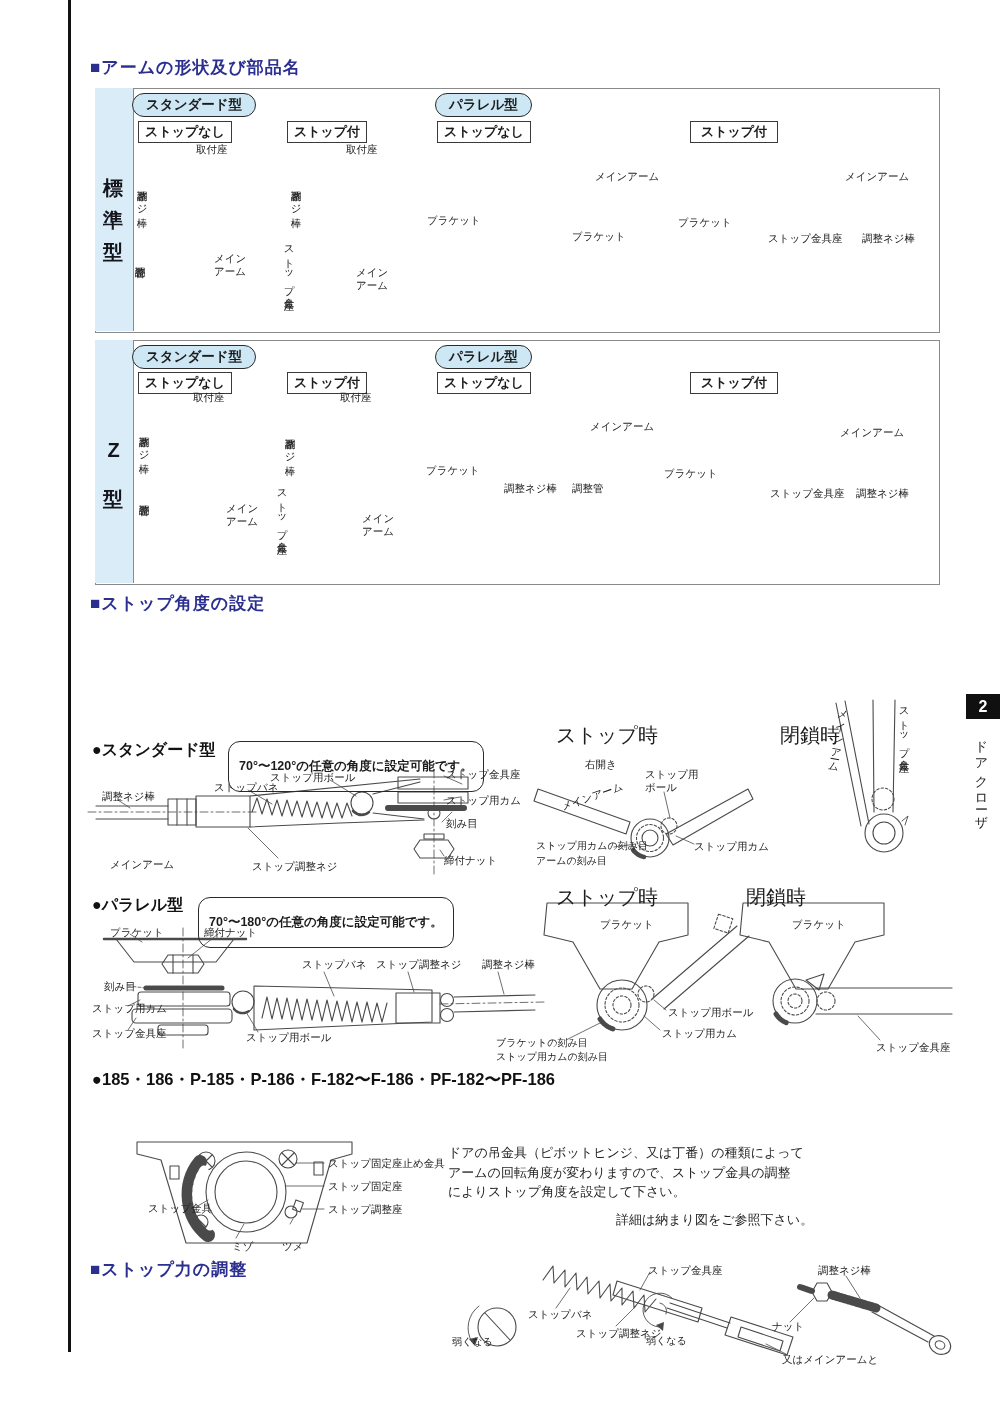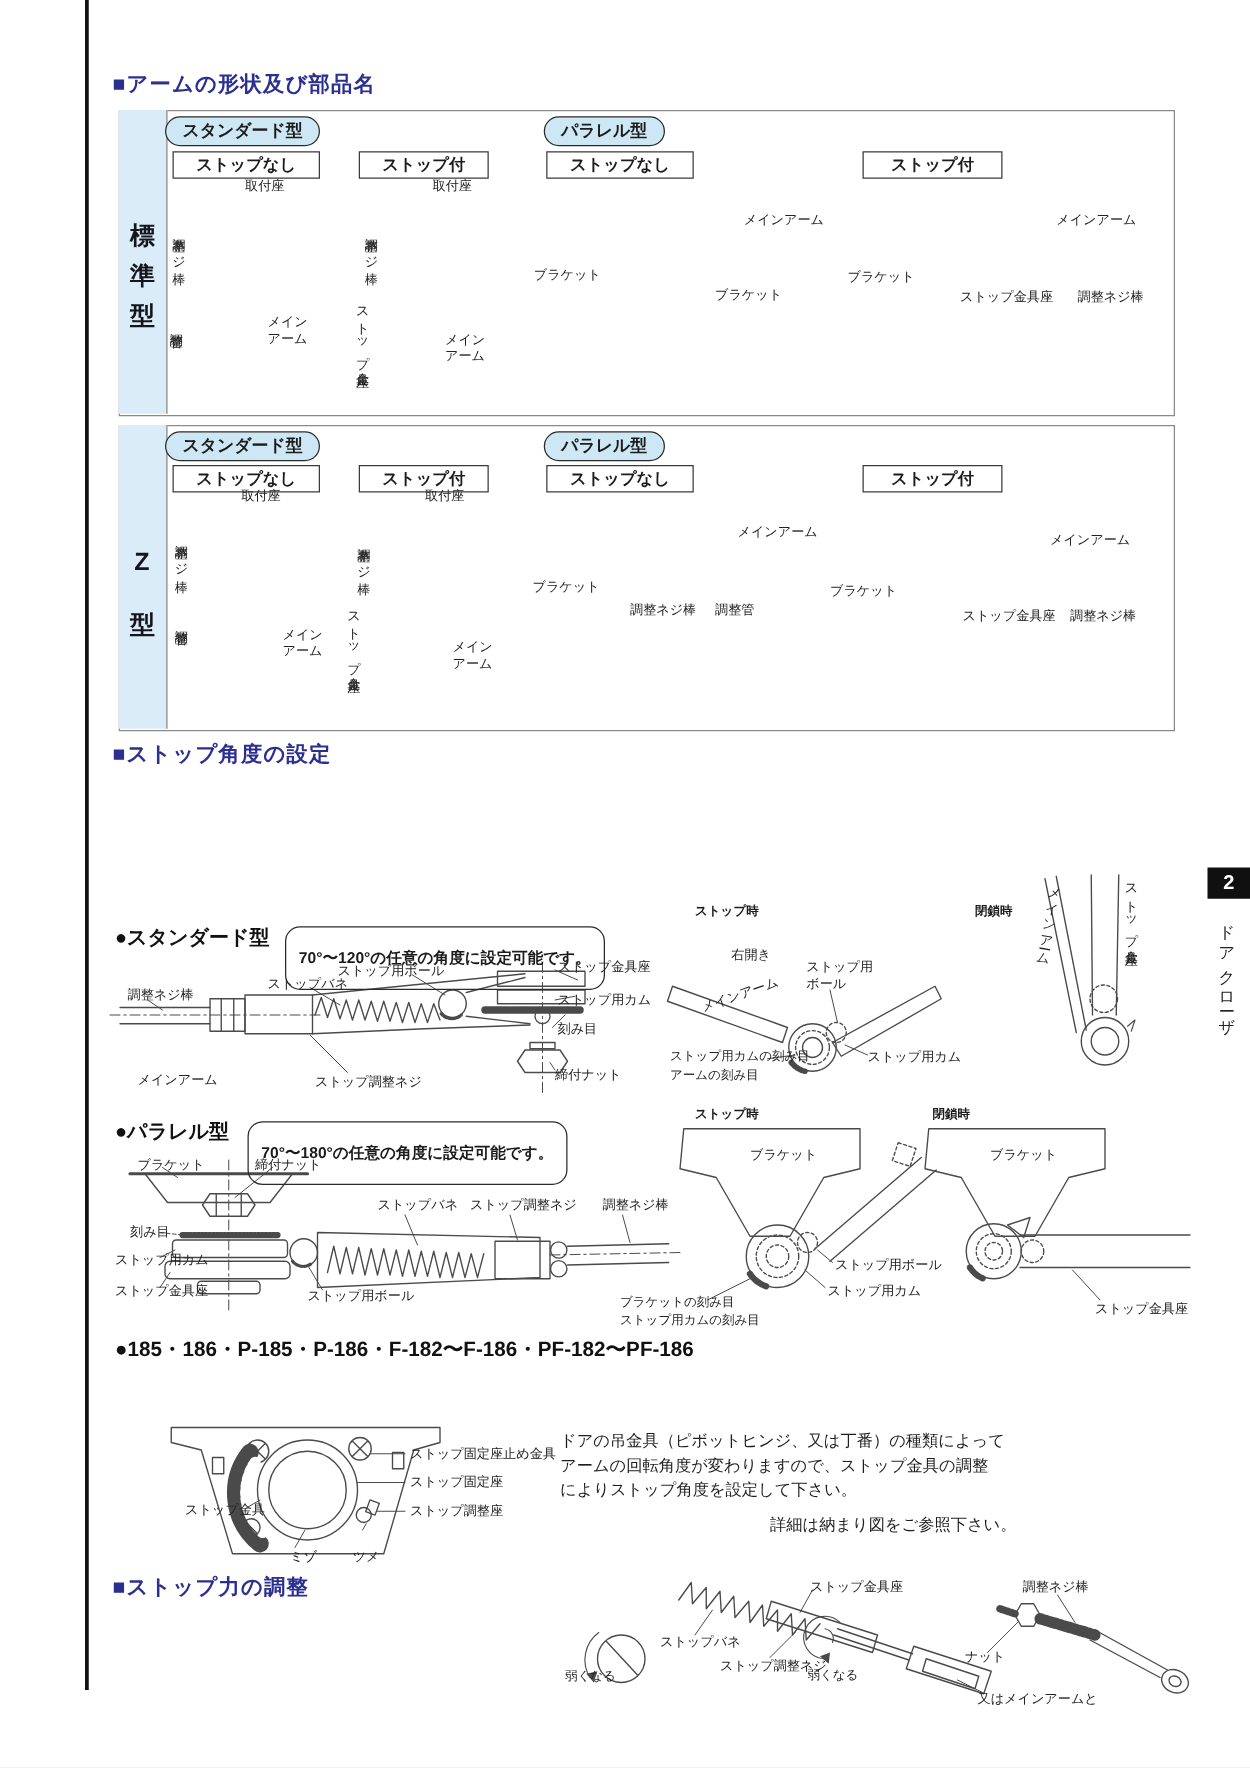--- a/index.html
+++ b/index.html
@@ -9,29 +9,29 @@
   .h1{position:absolute;font-size:17px;font-weight:bold;color:#2b2f90;letter-spacing:1px}
   .frame{position:absolute;border:1px solid #8a8a8a;background:#fff}
   .strip{position:absolute;width:38px;background:#d9ecf7;border-right:1px solid #8a8a8a;
          display:flex;align-items:center;justify-content:center}
   .striptext{font-weight:bold;font-size:20px;writing-mode:vertical-rl;text-orientation:upright;color:#15151d}
   .sp-wide{letter-spacing:32px}
   .sp-med{letter-spacing:12px}
   .pill{position:absolute;background:#cde7f4;border:1.4px solid #2a2a2a;border-radius:13px;
         font-weight:bold;font-size:13.5px;padding:2px 13px;white-space:nowrap}
   .tag{position:absolute;background:#fff;border:1px solid #3a3a3a;font-weight:bold;font-size:13px;
-       padding:1px 12px;text-align:center;white-space:nowrap}
+       padding:1px 0;text-align:center;white-space:nowrap}
   .lbl{position:absolute;font-size:10.5px;line-height:1.2;color:#222;white-space:pre-line}
   .s10{font-size:10px}
   .vlbl{writing-mode:vertical-rl;text-orientation:upright;letter-spacing:1px}
   .body-text{position:absolute;font-size:13.2px;line-height:19.5px;white-space:pre-line;color:#1e1e1e}
   .bullet{position:absolute;font-size:16px;font-weight:bold;color:#111;white-space:nowrap}
   .range{position:absolute;border:1.3px solid #2a2a2a;border-radius:12px;font-size:12.5px;
          font-weight:bold;padding:16px 10px;white-space:nowrap}
-  .figtitle{position:absolute;font-size:10px;font-weight:bold;white-space:nowrap}
+  .figtitle{position:absolute;font-size:20px;font-weight:normal;white-space:nowrap}
   .badge{position:absolute;left:966px;top:694px;width:34px;height:25px;background:#101010;color:#fff;
          font-weight:bold;font-size:16px;display:flex;align-items:center;justify-content:center}
   .sidetab{position:absolute;left:972px;top:731px;writing-mode:vertical-rl;text-orientation:upright;
            font-size:13px;letter-spacing:3px;color:#222}
   .r-n19{transform:rotate(-19deg)}
   .r-p10{transform:rotate(10deg)}
   svg.art{position:absolute;left:0;top:0;pointer-events:none}
 </style>
 </head>
 <body>

